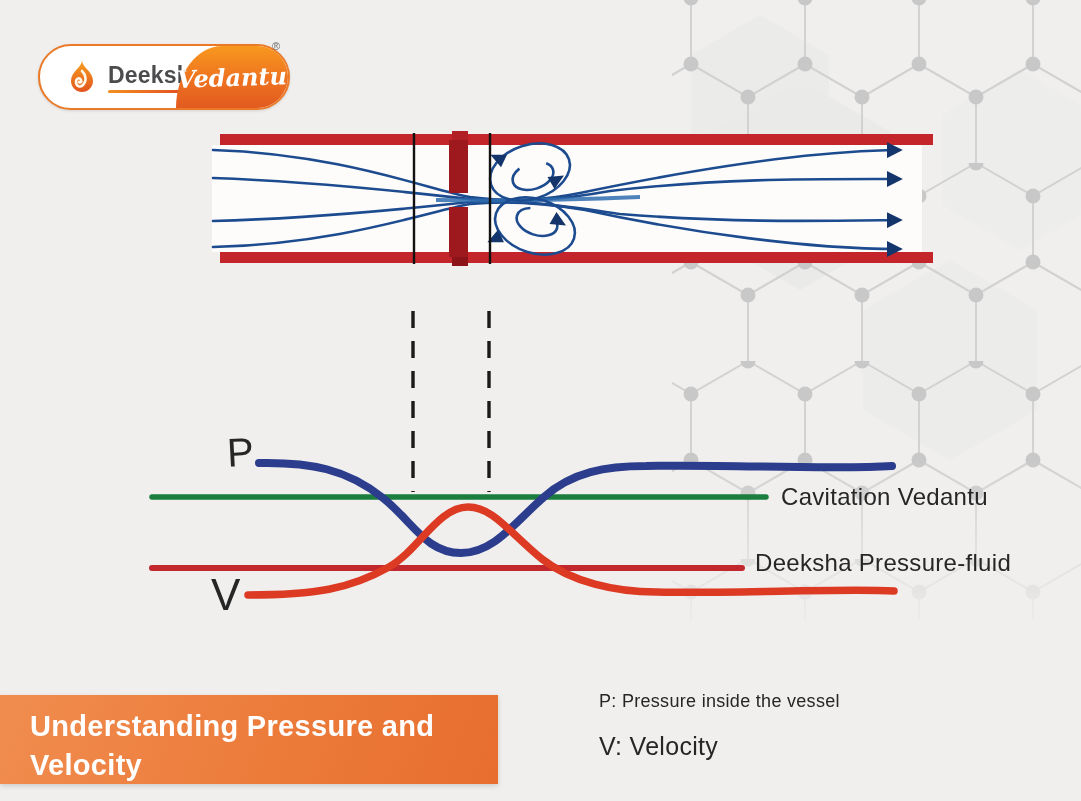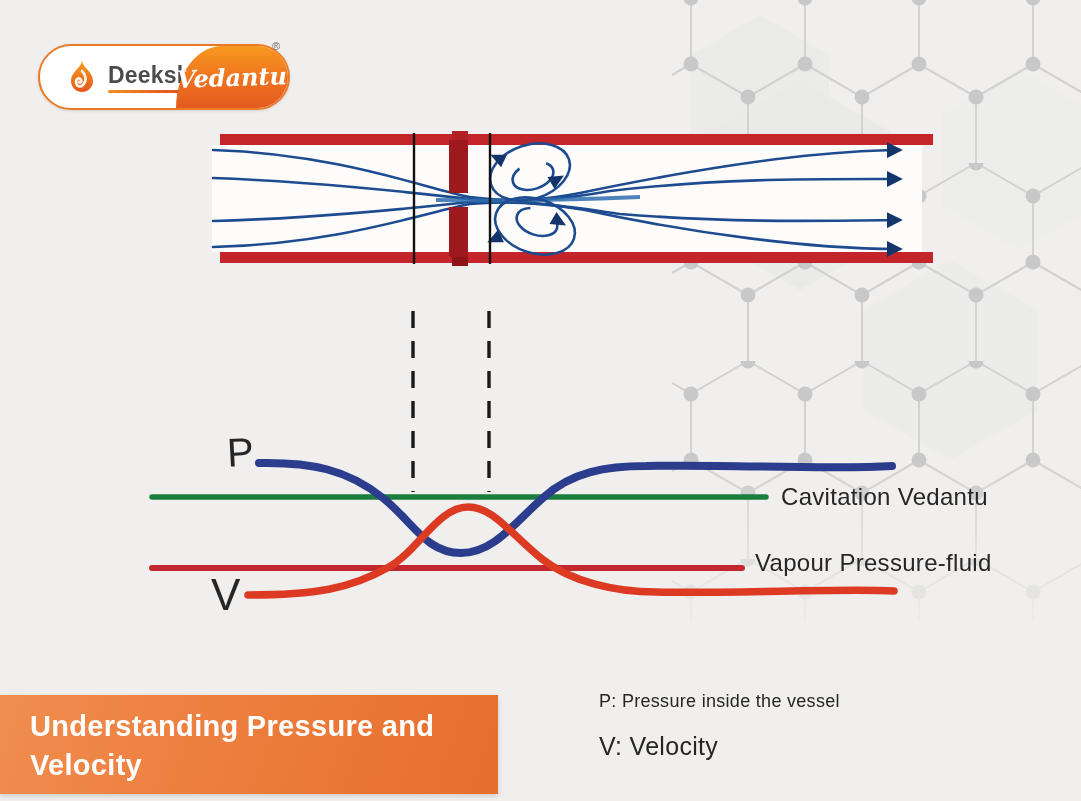--- a/index.html
+++ b/index.html
@@ -19,21 +19,21 @@
   .reg-mark{left:272px;top:40px;font-size:11px;color:#6a6a6a;}
   
   .hand{color:#262626;}
   .p-label{left:227px;top:430px;font-size:40px;transform:rotate(-3deg);}
   .v-label{left:211px;top:570px;font-size:44px;}
   .cavitation-label{left:781px;top:483px;font-size:24px;letter-spacing:.3px;}
   .vapour-label{left:755px;top:549px;font-size:24px;letter-spacing:.3px;}
   .legend-p{left:599px;top:691px;font-size:18px;letter-spacing:.3px;}
   .legend-v{left:599px;top:732px;font-size:25px;letter-spacing:.3px;}
   
-  .title-box{left:0;top:695px;width:498px;height:99px;
+  .title-box{left:0;top:695px;width:498px;height:89px;
         background:linear-gradient(110deg,#f08d4f 0%,#ec7b3a 55%,#e76e2e 100%);
         box-shadow:0 2px 5px rgba(0,0,0,.15);}
   .title-text{padding:12px 24px 0 30px;color:#fff;font-size:29px;font-weight:700;line-height:1.33;letter-spacing:.3px;}
 </style>
 </head>
 <body>
 
 <div class="stage">
 
   <svg class="abs" style="left:0;top:0" width="1081" height="801" viewBox="0 0 1081 801">
@@ -146,21 +146,21 @@
     </div>
     <div class="logo-right">
       <span class="vedantu">Vedantu</span>
     </div>
   </div>
   <div class="abs reg-mark">®</div>
 
   <div class="abs hand p-label">P</div>
   <div class="abs hand v-label">V</div>
   <div class="abs hand cavitation-label">Cavitation Vedantu</div>
-  <div class="abs hand vapour-label">Vapour Pressure-fluid</div>
+  <div class="abs hand vapour-label">Deeksha Pressure-fluid</div>
 
   <div class="abs hand legend-p">P: Pressure inside the vessel</div>
   <div class="abs hand legend-v">V: Velocity</div>
 
   <div class="abs title-box">
     <div class="title-text">Understanding Pressure and Velocity</div>
   </div>
 
 </div>
 

